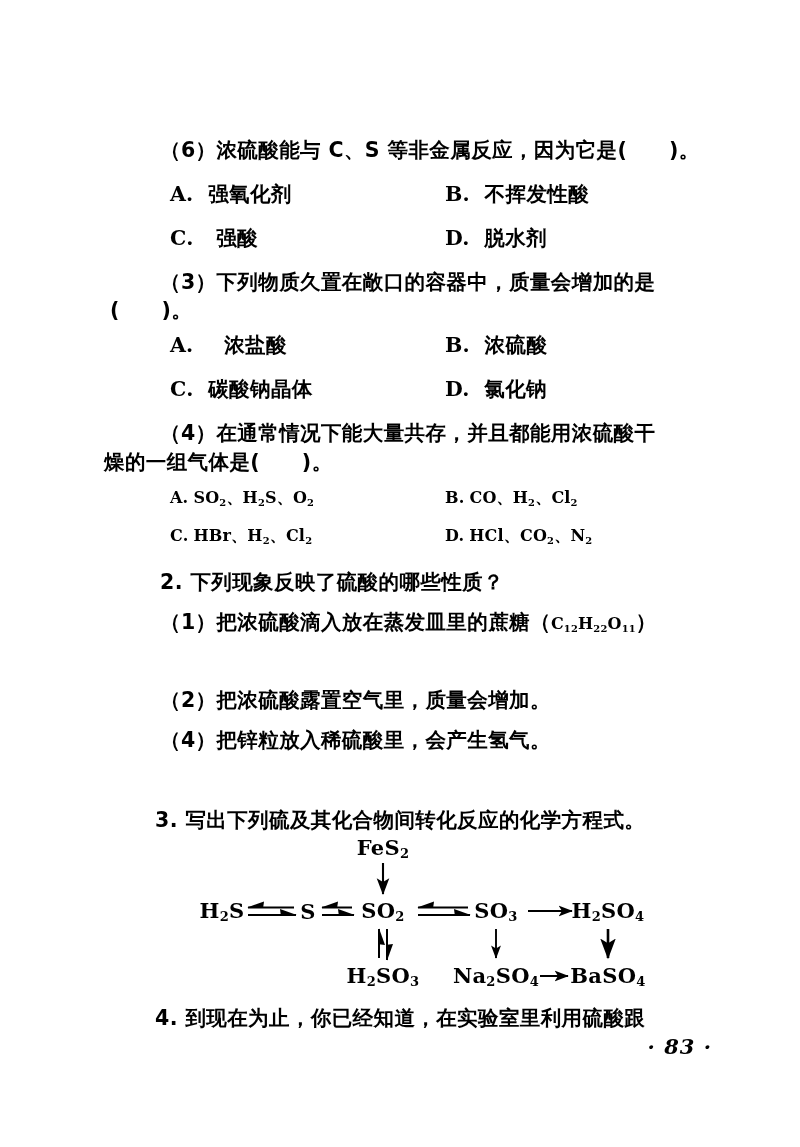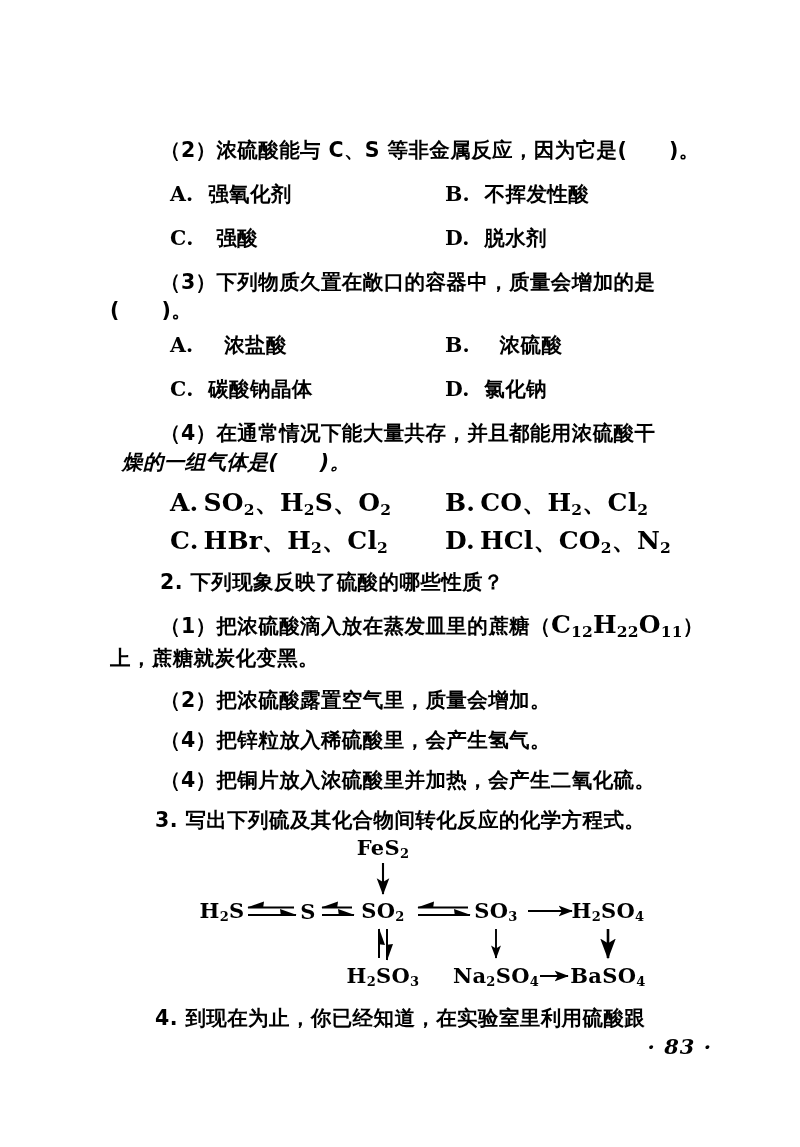--- a/index.html
+++ b/index.html
@@ -36,21 +36,21 @@
     font-family: "DejaVu Sans", "Liberation Sans", sans-serif;
     font-weight: 600;
     font-size: 20.5px;
     letter-spacing: 0.4px;
   }
 
   
   .sci {
     font-family: "DejaVu Serif", "Liberation Serif", serif;
     font-weight: 600;
-    font-size: 25px;
+    font-size: 16px;
     letter-spacing: 0.2px;
   }
   .sci sub {
     font-size: 0.62em;
     vertical-align: -0.28em;
     font-weight: 600;
   }
 
   .opt-label {
     font-family: "DejaVu Serif", "Liberation Serif", serif;
@@ -96,21 +96,21 @@
     font-weight: 700;
     font-size: 21px;
     letter-spacing: 1px;
   }
 </style>
 </head>
 <body>
 
 <div class="page">
 
-  <div class="line cn" style="left:160px; top:140px;">（2）浓硫酸能与 C、S 等非金属反应，因为它是(　　)。</div>
+  <div class="line cn" style="left:160px; top:140px;">（6）浓硫酸能与 C、S 等非金属反应，因为它是(　　)。</div>
 
   <div class="line" style="left:170px; top:184px;">
     <span class="opt-label">A.</span>
     <span class="cn" style="margin-left:8px;">强氧化剂</span>
   </div>
   <div class="line" style="left:445px; top:184px;">
     <span class="opt-label">B.</span>
     <span class="cn" style="margin-left:8px;">不挥发性酸</span>
   </div>
   <div class="line" style="left:170px; top:228px;">
@@ -124,57 +124,55 @@
 
   <div class="line cn" style="left:160px; top:272px;">（3）下列物质久置在敞口的容器中，质量会增加的是</div>
   <div class="line cn" style="left:110px; top:300px;">(　　)。</div>
 
   <div class="line" style="left:170px; top:335px;">
     <span class="opt-label">A.</span>
     <span class="cn" style="margin-left:24px;">浓盐酸</span>
   </div>
   <div class="line" style="left:445px; top:335px;">
     <span class="opt-label">B.</span>
-    <span class="cn" style="margin-left:23px;">浓硫酸</span>
+    <span class="cn" style="margin-left:8px;">浓硫酸</span>
   </div>
   <div class="line" style="left:170px; top:379px;">
     <span class="opt-label">C.</span>
     <span class="cn" style="margin-left:8px;">碳酸钠晶体</span>
   </div>
   <div class="line" style="left:445px; top:379px;">
     <span class="opt-label">D.</span>
     <span class="cn" style="margin-left:8px;">氯化钠</span>
   </div>
 
   <div class="line cn" style="left:160px; top:423px;">（4）在通常情况下能大量共存，并且都能用浓硫酸干</div>
-  <div class="line cn" style="left:122px; top:452px;font-style:italic;">燥的一组气体是(　　)。</div>
+  <div class="line cn" style="left:104px; top:452px;">燥的一组气体是(　　)。</div>
 
   <div class="line sci" style="left:170px; top:490px;">
     <span>A.</span><span style="margin-left:5px;">SO<sub>2</sub>、H<sub>2</sub>S、O<sub>2</sub></span>
   </div>
   <div class="line sci" style="left:445px; top:490px;">
     <span>B.</span><span style="margin-left:5px;">CO、H<sub>2</sub>、Cl<sub>2</sub></span>
   </div>
   <div class="line sci" style="left:170px; top:528px;">
     <span>C.</span><span style="margin-left:5px;">HBr、H<sub>2</sub>、Cl<sub>2</sub></span>
   </div>
   <div class="line sci" style="left:445px; top:528px;">
     <span>D.</span><span style="margin-left:5px;">HCl、CO<sub>2</sub>、N<sub>2</sub></span>
   </div>
 
   <div class="line cn" style="left:160px; top:572px;">2. 下列现象反映了硫酸的哪些性质？</div>
 
   <div class="line" style="left:160px; top:612px;">
     <span class="cn">（1）把浓硫酸滴入放在蒸发皿里的蔗糖（</span><span class="sci">C<sub>12</sub>H<sub>22</sub>O<sub>11</sub></span><span class="cn">）</span>
   </div>
-  <div class="line cn" style="left:110px; top:648px;">上，蔗糖就炭化变黑。</div>
 
   <div class="line cn" style="left:160px; top:690px;text-align:center;">（2）把浓硫酸露置空气里，质量会增加。</div>
   <div class="line cn" style="left:160px; top:730px;">（4）把锌粒放入稀硫酸里，会产生氢气。</div>
-  <div class="line cn" style="left:160px; top:770px;">（4）把铜片放入浓硫酸里并加热，会产生二氧化硫。</div>
 
   <div class="line cn" style="left:155px; top:810px;">3. 写出下列硫及其化合物间转化反应的化学方程式。</div>
 
   <div id="reaction-diagram">
 
     <svg viewBox="0 0 800 165">
       <defs>
         <marker id="ah" markerWidth="9" markerHeight="9" refX="7.5" refY="3.6" orient="auto" markerUnits="strokeWidth">
           <path d="M0,0.6 L8,3.6 L0,6.6 L1.8,3.6 Z" fill="#000"></path>
         </marker>

